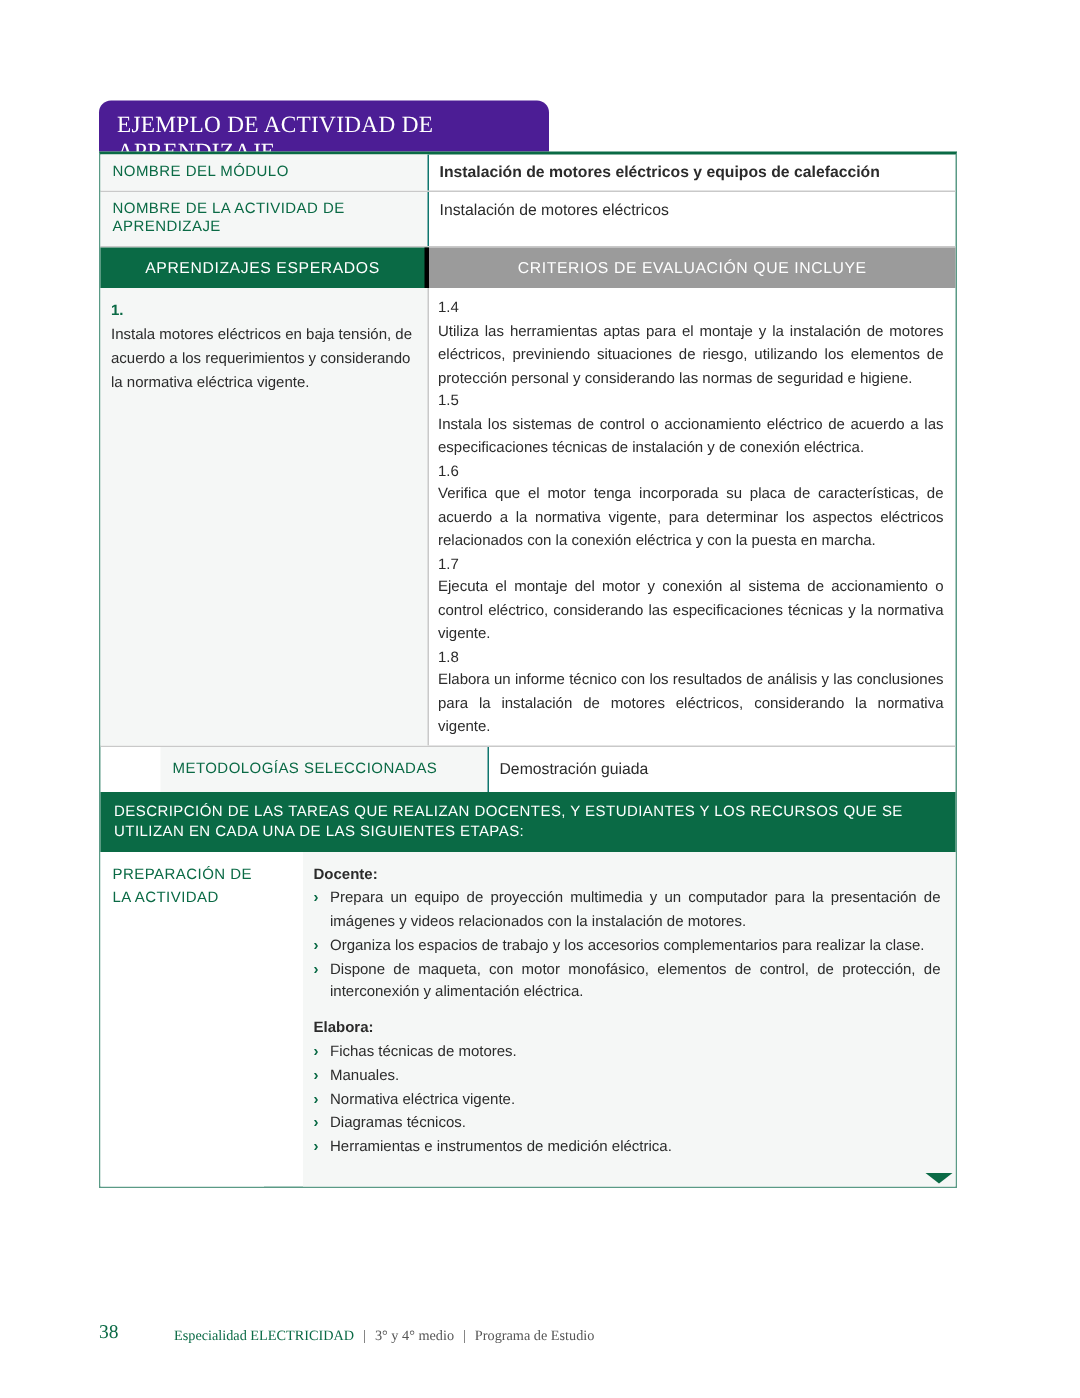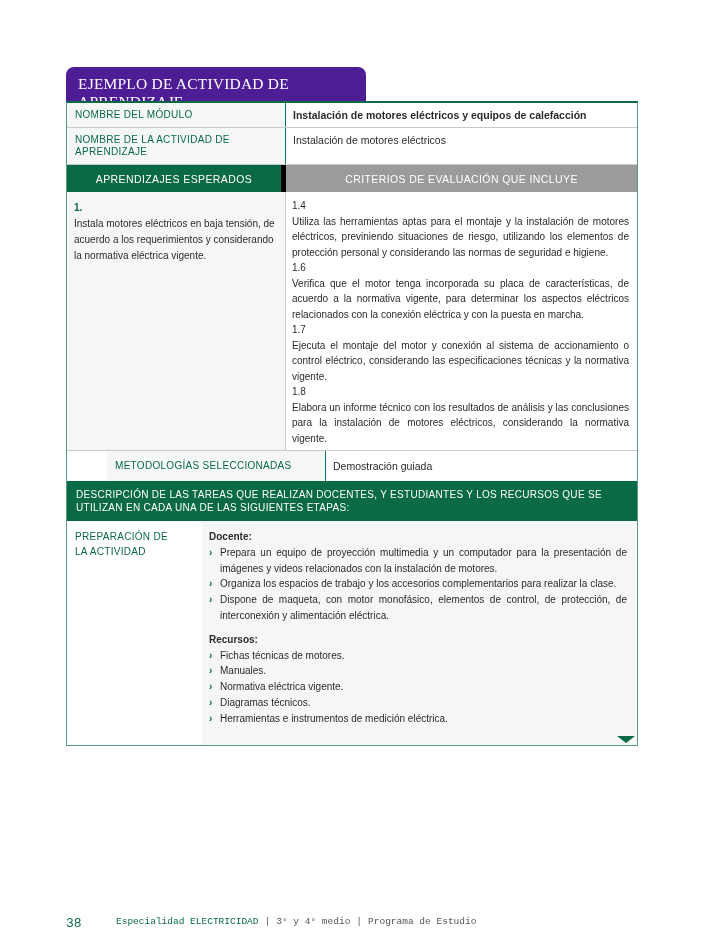--- a/index.html
+++ b/index.html
@@ -24,21 +24,21 @@
   .lbl {
     width: 219px; font-size: 10px; color: #0a6a45; padding: 6px 8px;
     background: #f5f7f6; border-right: 1px solid #0f766e;
     font-family: "Liberation Sans", sans-serif; letter-spacing: 0.3px;
     line-height: 12px;
   }
   .val { flex: 1; font-size: 10.5px; padding: 6px 7px; line-height: 12px; font-family: "Liberation Sans", sans-serif; }
   .val.bold { font-weight: bold; }
 
   .head-row { display: flex; height: 27px; }
-  .head-left { width: 219px; background: #0a6a45; color: #fff; font-size: 10.5px; text-align: center; padding-top: 8px; letter-spacing: 0.4px; border-right: 5px solid #000000; font-family: "Liberation Sans", sans-serif; }
+  .head-left { width: 219px; background: #0a6a45; color: #fff; font-size: 10.5px; text-align: center; padding-top: 8px; letter-spacing: 0.4px; border-right: 3px solid #000000; font-family: "Liberation Sans", sans-serif; }
   .head-right { flex: 1; background: #9b9b9b; color: #fff; font-size: 10.5px; text-align: center; padding-top: 8px; letter-spacing: 0.4px; font-family: "Liberation Sans", sans-serif; }
 
   .outcome-row { display: flex; border-bottom: 1px solid #c9c9c9; }
   .outcome-left { width: 219px; background: #f5f7f6; border-right: 1px solid #c9c9c9; padding: 8px 7px; font-size: 10px; line-height: 16px; font-family: "Liberation Sans", sans-serif; }
   .outcome-num { color: #0a6a45; font-weight: bold; }
   .outcome-right { flex: 1; padding: 6px 8px 4px 6px; font-size: 10px; line-height: 15.5px; font-family: "Liberation Sans", sans-serif; }
   .crit { display: flex; text-align: justify; flex-direction: column; }
   .crit-num { width: 22px; flex: none; }
   .crit-text { flex: 1; }
 
@@ -55,21 +55,21 @@
   .bullet-mark { width: 11px; flex: none; color: #0a6a45; font-weight: bold; }
   .bullet-text { flex: 1; }
   .gap { height: 8px; }
 
   .arrow-down {
     position: absolute; right: 2px; bottom: 2px; width: 0; height: 0;
     border-left: 9px solid transparent; border-right: 9px solid transparent;
     border-top: 7px solid #0a6a45;
   }
 
-  .footer { position: absolute; left: 66px; top: 880px; display: flex; align-items: flex-start; font-size: 9.5px; font-family: Liberation Mono, monospace; margin-top: 36px; }
+  .footer { position: absolute; left: 66px; top: 880px; display: flex; align-items: flex-end; font-size: 9.5px; font-family: Liberation Serif, serif; }
   .page-num { color: #0a6a45; font-size: 13px; width: 50px; }
   .footer-spec { color: #0a6a45; }
   .footer-sep { color: #555; padding: 0 6px; }
   .footer-text { color: #555; }
 </style>
 </head>
 <body>
 
 <div class="tab-title">EJEMPLO DE ACTIVIDAD DE APRENDIZAJE</div>
 
@@ -93,20 +93,24 @@
 
   <div class="outcome-row">
     <div class="outcome-left">
       <div class="outcome-num">1.</div>
       <div>Instala motores eléctricos en baja tensión, de acuerdo a los requerimientos y considerando la normativa eléctrica vigente.</div>
     </div>
     <div class="outcome-right">
       <div class="crit">
         <span class="crit-num">1.4</span>
         <span class="crit-text">Utiliza las herramientas aptas para el montaje y la instalación de motores eléctricos, previniendo situaciones de riesgo, utilizando los elementos de protección personal y considerando las normas de seguridad e higiene.</span>
+      </div>
+      <div class="crit">
+        <span class="crit-num">1.5</span>
+        <span class="crit-text">Instala los sistemas de control o accionamiento eléctrico de acuerdo a las especificaciones técnicas de instalación y de conexión eléctrica.</span>
       </div>
       <div class="crit">
         <span class="crit-num">1.6</span>
         <span class="crit-text">Verifica que el motor tenga incorporada su placa de características, de acuerdo a la normativa vigente, para determinar los aspectos eléctricos relacionados con la conexión eléctrica y con la puesta en marcha.</span>
       </div>
       <div class="crit">
         <span class="crit-num">1.7</span>
         <span class="crit-text">Ejecuta el montaje del motor y conexión al sistema de accionamiento o control eléctrico, considerando las especificaciones técnicas y la normativa vigente.</span>
       </div>
       <div class="crit">
@@ -133,21 +137,21 @@
       </div>
       <div class="bullet">
         <span class="bullet-mark">›</span>
         <span class="bullet-text">Organiza los espacios de trabajo y los accesorios complementarios para realizar la clase.</span>
       </div>
       <div class="bullet">
         <span class="bullet-mark">›</span>
         <span class="bullet-text">Dispone de maqueta, con motor monofásico, elementos de control, de protección, de interconexión y alimentación eléctrica.</span>
       </div>
       <div class="gap"></div>
-      <div class="sub-head">Recursos:</div>
+      <div class="sub-head">Elabora:</div>
       <div class="bullet">
         <span class="bullet-mark">›</span>
         <span class="bullet-text">Fichas técnicas de motores.</span>
       </div>
       <div class="bullet">
         <span class="bullet-mark">›</span>
         <span class="bullet-text">Manuales.</span>
       </div>
       <div class="bullet">
         <span class="bullet-mark">›</span>

